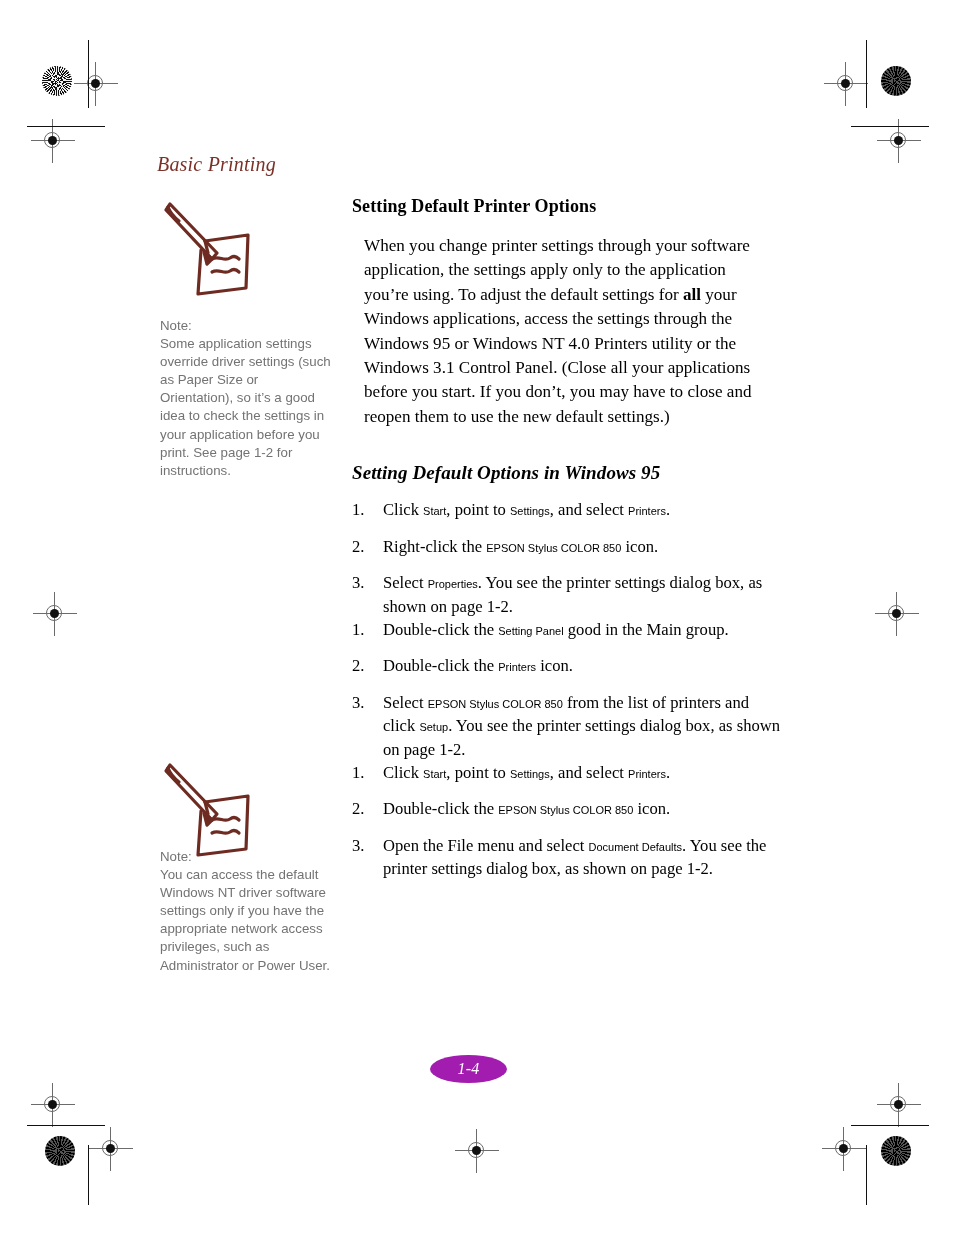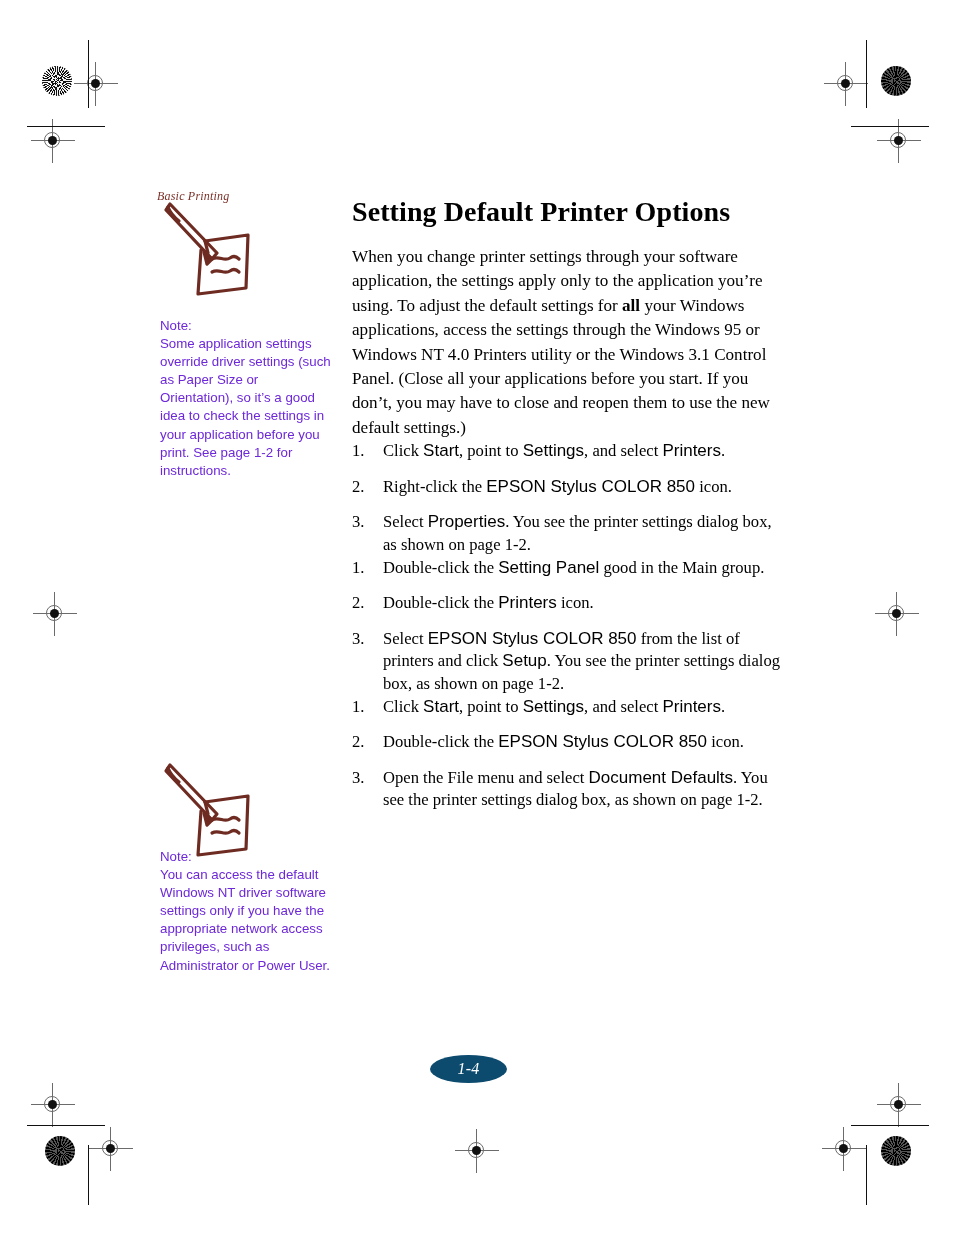--- a/index.html
+++ b/index.html
@@ -60,59 +60,58 @@
   }
   .trim.v { width: 1px; }
   .trim.h { height: 1px; }
 
   
   .running-head {
     position: absolute;
     left: 157px; top: 153px;
     font-family: "Liberation Serif", serif;
     font-style: italic;
-    font-size: 12px;
+    font-size: 20px;
     color: #7b3028;
     letter-spacing: 0.2px;
-    margin-top: 36px;
   }
 
   .note-block {
     position: absolute;
     width: 172px;
     font-family: "Liberation Sans", sans-serif;
     font-size: 13.3px;
     line-height: 18.1px;
-    color: #6d28d9;
+    color: #737373;
   }
   .note-block .note-label { display: block; }
 
   .note-icon {
     position: absolute;
     width: 96px;
     height: 104px;
   }
 
   .content {
     position: absolute;
     left: 352px;
     top: 196px;
     width: 432px;
   }
 
   h1.sec-title {
     margin: 0 0 17px 0;
     font-family: "Liberation Serif", serif;
     font-weight: bold;
-    font-size: 28px;
+    font-size: 18px;
     letter-spacing: 0.1px;
   }
 
   p.body {
-    margin: 0;
+    margin: 12px;
     font-size: 17.1px;
     line-height: 24.4px;
     text-align: left;
   }
   p.body b { font-weight: bold; }
 
   h2.sub-title {
     margin: 33px 0 15px 0;
     font-family: "Liberation Serif", serif;
     font-weight: bold;
@@ -134,28 +133,28 @@
     line-height: 22.6px;
   }
   ol.steps li:last-child { margin-bottom: 0; }
   ol.steps li .num {
     position: absolute;
     left: 0; top: 0;
     font-size: 16.6px;
   }
   .ui {
     font-family: "Liberation Sans", sans-serif;
-    font-size: 17px;
+    font-size: 11px;
   }
 
   .page-badge {
     position: absolute;
     left: 430px; top: 1055px;
     width: 77px; height: 28px;
-    background: #0c4a6e;
+    background: #a21caf;
     border-radius: 50%;
     color: #ffffff;
     font-family: "Liberation Serif", serif;
     font-style: italic;
     font-size: 16px;
     display: flex;
     align-items: center;
     justify-content: center;
     letter-spacing: 0.3px;
   }
@@ -284,20 +283,21 @@
   <span class="note-label">Note:</span>
   <span>You can access the default Windows NT driver software settings only if you have the appropriate network access privileges, such as Administrator or Power User.</span>
 </div>
 
 <div class="content">
   <h1 class="sec-title">Setting Default Printer Options</h1>
   <p class="body">
     <span>When you change printer settings through your software application, the settings apply only to the application you’re using. To adjust the default settings for </span><b>all</b><span> your Windows applications, access the settings through the Windows 95 or Windows NT 4.0 Printers utility or the Windows 3.1 Control Panel. (Close all your applications before you start. If you don’t, you may have to close and reopen them to use the new default settings.)</span>
   </p>
   <div id="sections-host">
+      <h2 class="sub-title">Setting Default Options in Windows 95</h2>
       <ol class="steps">
         <li><span class="num">1.</span><span>Click </span><span class="ui">Start</span><span>, point to </span><span class="ui">Settings</span><span>, and select </span><span class="ui">Printers</span><span>.</span></li>
         <li><span class="num">2.</span><span>Right-click the </span><span class="ui">EPSON Stylus COLOR 850</span><span> icon.</span></li>
         <li><span class="num">3.</span><span>Select </span><span class="ui">Properties</span><span>. You see the printer settings dialog box, as shown on page 1-2.</span></li>
       </ol>
       <ol class="steps">
         <li><span class="num">1.</span><span>Double-click the </span><span class="ui">Setting Panel</span><span> good in the Main group.</span></li>
         <li><span class="num">2.</span><span>Double-click the </span><span class="ui">Printers</span><span> icon.</span></li>
         <li><span class="num">3.</span><span>Select </span><span class="ui">EPSON Stylus COLOR 850</span><span> from the list of printers and click </span><span class="ui">Setup</span><span>. You see the printer settings dialog box, as shown on page 1-2.</span></li>
       </ol>

